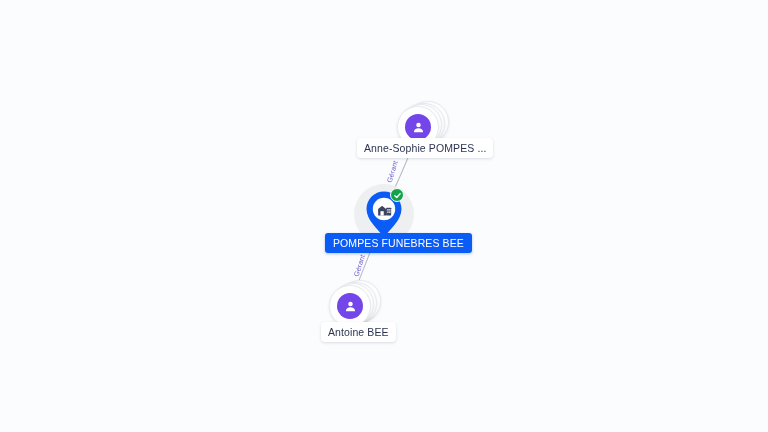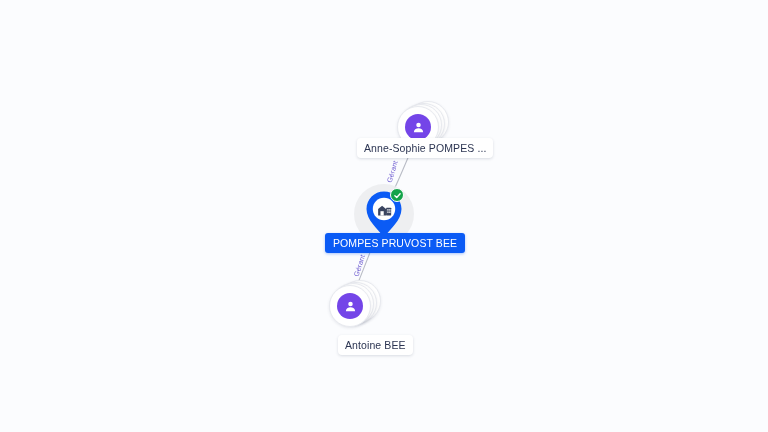--- a/index.html
+++ b/index.html
@@ -203,33 +203,33 @@
           <rect x="18.6" y="14.8" width="1.9" height="1.9" fill="#ffffff"></rect>
           <rect x="6.3" y="14.4" width="4.6" height="6.1" fill="#ffffff"></rect>
         </svg>
       </div>
       <div class="verified-badge">
         <svg width="9" height="9" viewBox="0 0 24 24" fill="none" stroke="#ffffff" stroke-width="3.6" stroke-linecap="round" stroke-linejoin="round">
           <path d="M5 12.6 L10 17.4 L19 7.2"></path>
         </svg>
       </div>
     </div>
-    <div class="node-label company" style="left:-59px; top:19px;">POMPES PRUVOST BEE</div>
+    <div class="node-label company" style="left:-59px; top:19px;">POMPES FUNEBRES BEE</div>
   </div>
 
   <div class="node" style="left:351px; top:305px;">
     <div class="person-stack">
       <div class="stack-card c3"></div>
       <div class="stack-card c2"></div>
       <div class="stack-card c1"></div>
       <div class="stack-card c0">
         <div class="avatar-circle">
           <svg width="15" height="15" viewBox="0 0 24 24" fill="#ffffff">
             <circle cx="12" cy="8" r="3.6"></circle>
             <path d="M4.6 19.4c0-4.1 3.4-6.4 7.4-6.4s7.4 2.3 7.4 6.4z"></path>
           </svg>
         </div>
       </div>
     </div>
-    <div class="node-label" style="left:-30px; top:30px;margin-left:17px;">Antoine BEE</div>
+    <div class="node-label" style="left:-30px; top:17px;">Antoine BEE</div>
   </div>
 
 </div>
 
 </body></html>

